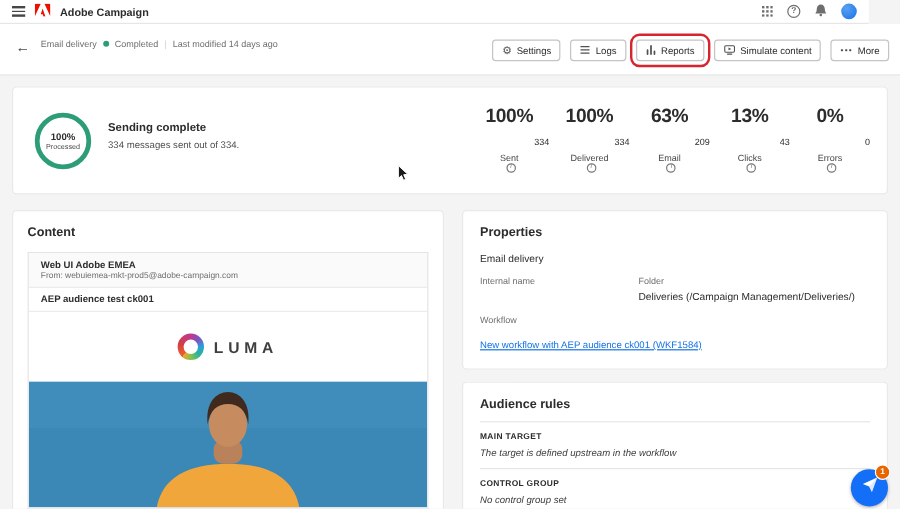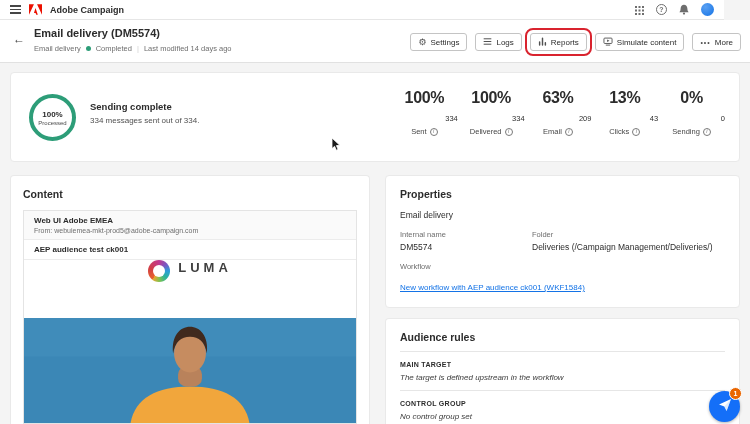--- a/index.html
+++ b/index.html
@@ -63,39 +63,39 @@
   }
   .ring-pct { font-size: 8px; font-weight: bold; }
   .ring-label { font-size: 6px; color: #4b4b4b; margin-top: 1px; }
   .summary-text { position: absolute; left: 79px; top: 28px; }
   .summary-title { font-size: 9.5px; font-weight: bold; }
   .summary-sub { font-size: 8px; color: #505050; margin-top: 4px; }
   .stats { position: absolute; right: 14px; top: 16px; width: 334px; display: flex; justify-content: space-between; }
   .stat { flex: 1; text-align: center; }
   .stat-pct { font-size: 16px; font-weight: bold; letter-spacing: -0.3px; }
   .stat-val { font-size: 7.5px; margin-top: 7px; text-align: right; }
-  .stat-label-row { margin-top: 4px; font-size: 7.5px; color: #464646; display: flex; align-items: center; justify-content: center; }
+  .stat-label-row { margin-top: 4px; font-size: 7.5px; color: #464646; display: flex; align-items: center; justify-content: center; flex-direction: column; }
   .info-icon {
     display: inline-flex; width: 8px; height: 8px; border: 1px solid #7a7a7a; border-radius: 50%;
     font-size: 5.5px; font-style: italic; color: #7a7a7a;
     align-items: center; justify-content: center; margin-left: 3px; line-height: 1;
   }
 
   
   .content-panel { left: 10px; top: 175px; width: 360px; height: 249px; padding: 12px; border-bottom: none; border-radius: 4px 4px 0 0; }
   .panel-title { font-size: 10.5px; font-weight: bold; }
   .email-card {
     margin-top: 10px; border: 1px solid #e4e4e4; border-radius: 0;
     height: 214px; display: flex; flex-direction: column; overflow: hidden;
   }
   .email-head { background: #fafafa; padding: 5px 10px; border-bottom: 1px solid #ececec; }
   .sender-name { font-size: 8px; font-weight: bold; }
   .from-line { font-size: 7px; color: #6e6e6e; margin-top: 2px; }
   .subject-row { padding: 5px 10px; font-size: 8px; font-weight: bold; border-bottom: 1px solid #ececec; }
-  .logo-row { height: 58px; display: flex; justify-content: center; gap: 8px; background: #fff; }
+  .logo-row { height: 58px; display: flex; align-items: center; justify-content: center; gap: 8px; background: #fff; }
   .luma-ring {
     width: 22px; height: 22px; border-radius: 50%;
     background: conic-gradient(from 220deg, #e8632c, #d23f44 18%, #c2388d 38%, #7a56c2 52%, #2a9fd8 64%, #2bb39b 76%, #7fc24f 88%, #f0a32f 100%);
     display: flex; align-items: center; justify-content: center;
   }
   .luma-ring::after { content: ""; width: 12px; height: 12px; border-radius: 50%; background: #fff; }
   .brand-text { font-size: 13px; font-weight: bold; letter-spacing: 4px; color: #3f3f3f; }
   .hero { flex: 1; overflow: hidden; }
   .hero svg { display: block; width: 100%; height: 100%; }
 
@@ -170,21 +170,20 @@
         </svg>
     </span>
     <span class="avatar"></span>
   </span>
 </div>
 
 <div class="page-header">
   <div class="header-left">
     <span class="back-arrow">←</span>
     <div>
-      <div class="page-title">Email delivery (DM5574)</div>
       <div class="meta-row">
         <span>Email delivery</span>
         <span class="status-dot"></span>
         <span>Completed</span>
         <span class="meta-sep">|</span>
         <span>Last modified 14 days ago</span>
       </div>
     </div>
   </div>
   <div class="header-actions">
@@ -264,21 +263,21 @@
       <div class="stat-val">43</div>
       <div class="stat-label-row">
           <span>Clicks</span>
           <span class="info-icon">i</span>
         </div>
     </div>
     <div class="stat">
       <div class="stat-pct">0%</div>
       <div class="stat-val">0</div>
       <div class="stat-label-row">
-          <span>Sending</span>
+          <span>Errors</span>
           <span class="info-icon">i</span>
         </div>
     </div>
   </div>
 </div>
 
 <div class="card content-panel">
   <div class="panel-title">Content</div>
   <div class="email-card">
     <div class="email-head">
@@ -304,21 +303,20 @@
 </div>
 
 <div class="card properties-panel">
   <div class="panel-title">Properties</div>
   <div class="field">
     <div class="field-value">Email delivery</div>
   </div>
   <div class="field field-row">
     <div class="field-col-1">
       <div class="field-label">Internal name</div>
-      <div class="field-value">DM5574</div>
     </div>
     <div class="field-col-2">
       <div class="field-label">Folder</div>
       <div class="field-value">Deliveries (/Campaign Management/Deliveries/)</div>
     </div>
   </div>
   <div class="field">
     <div class="field-label">Workflow</div>
     <a class="link" href="#">New workflow with AEP audience ck001 (WKF1584)</a>
   </div>

